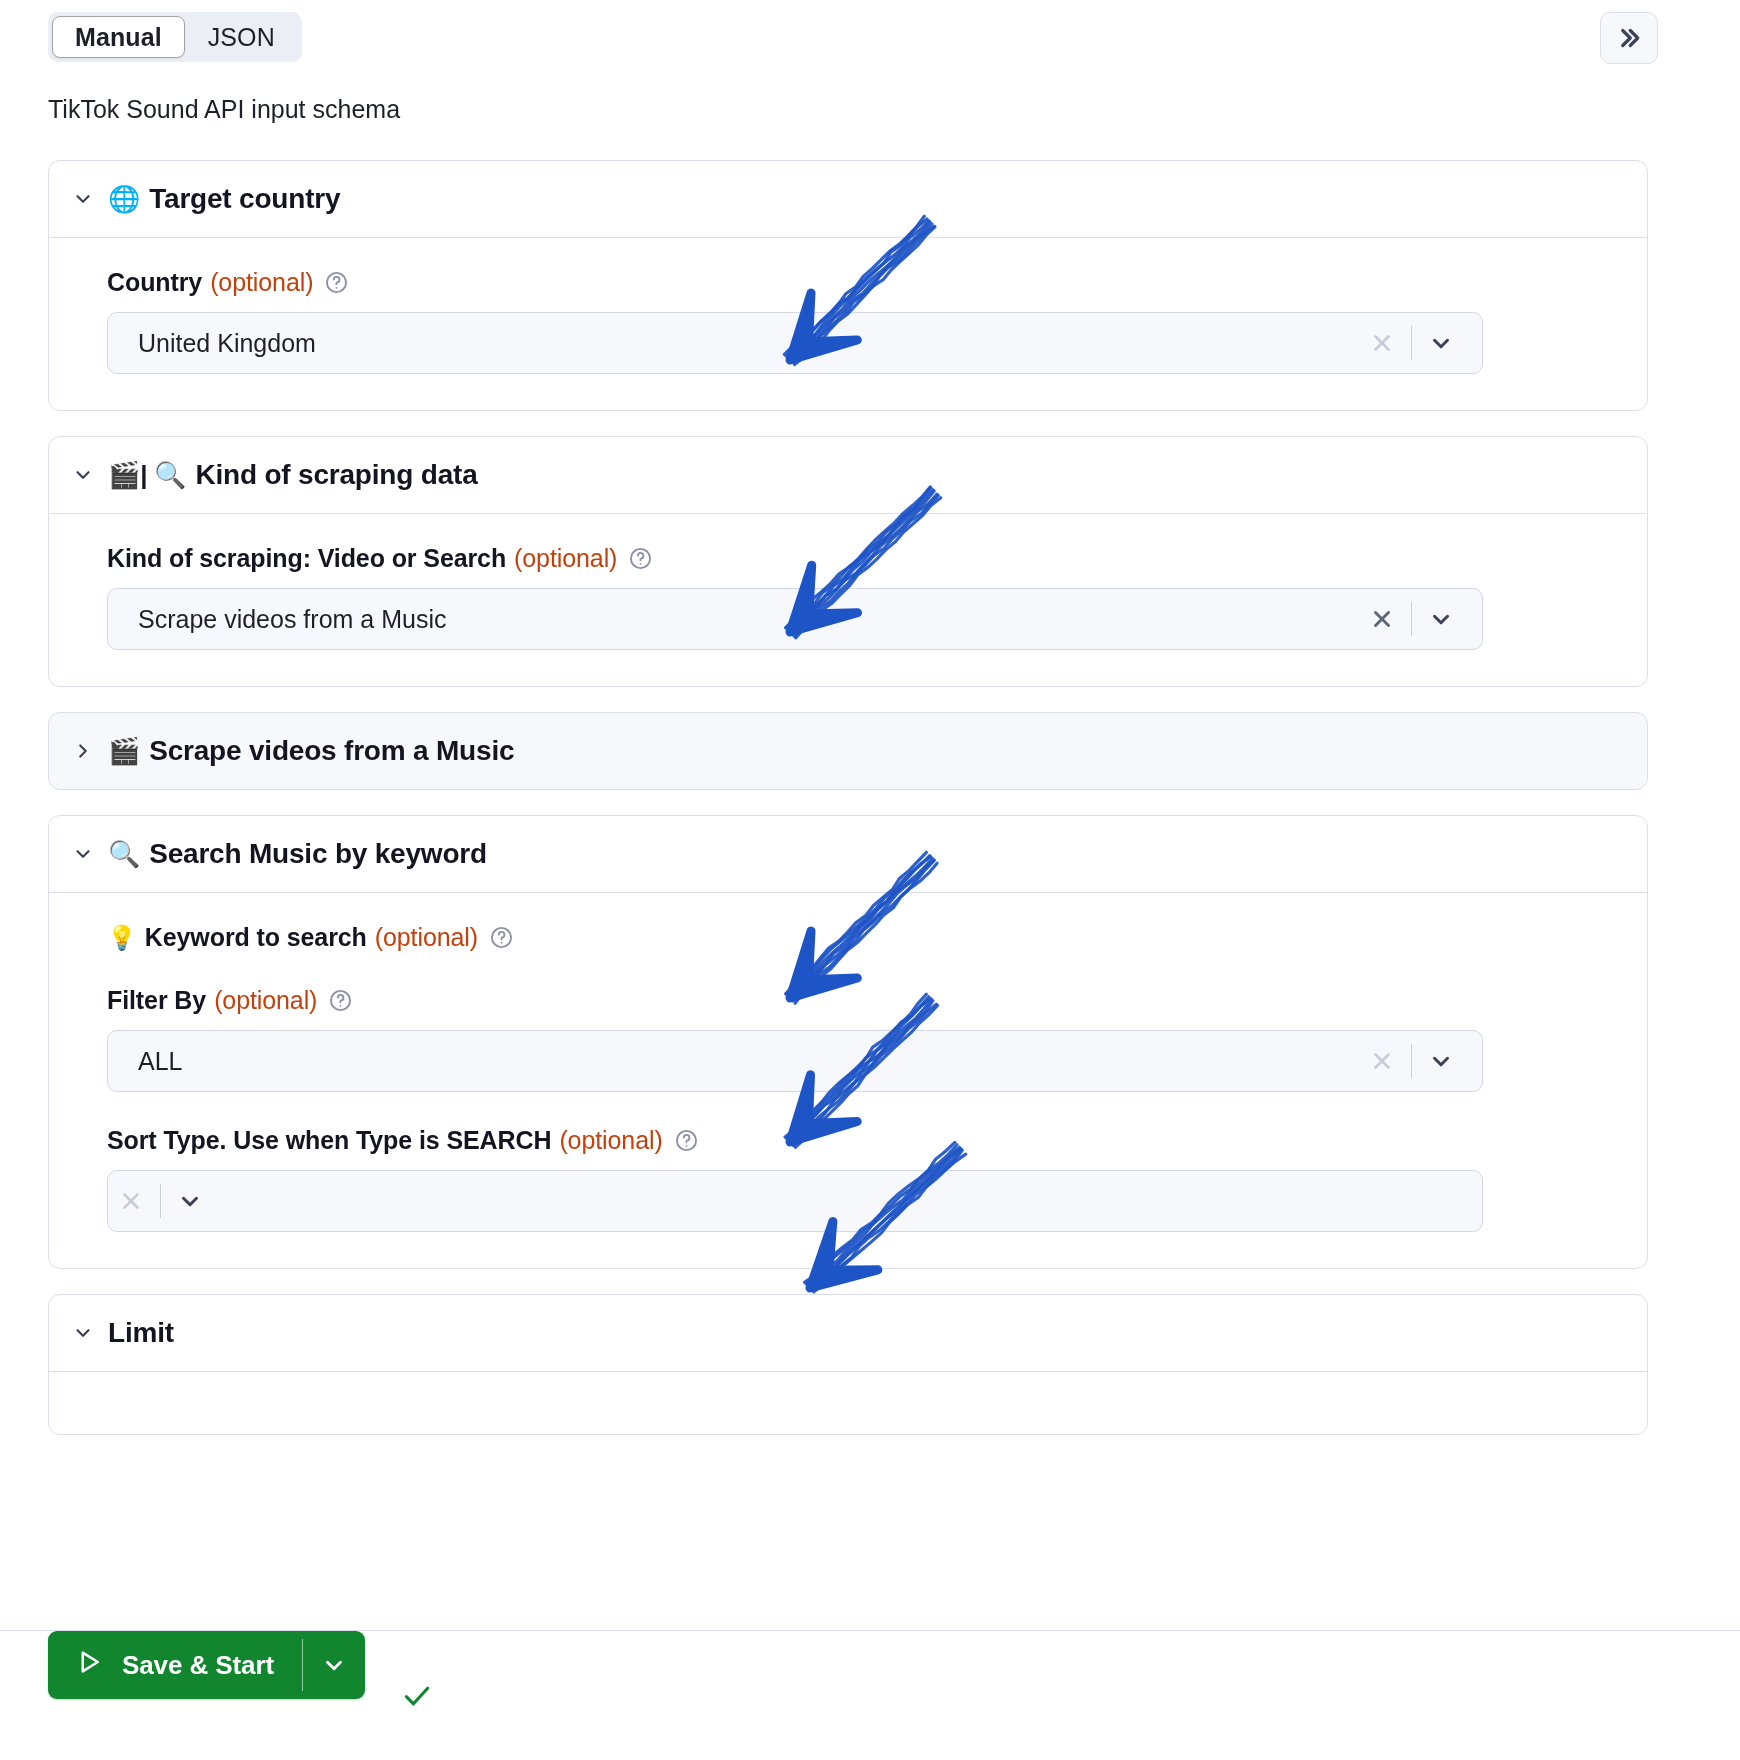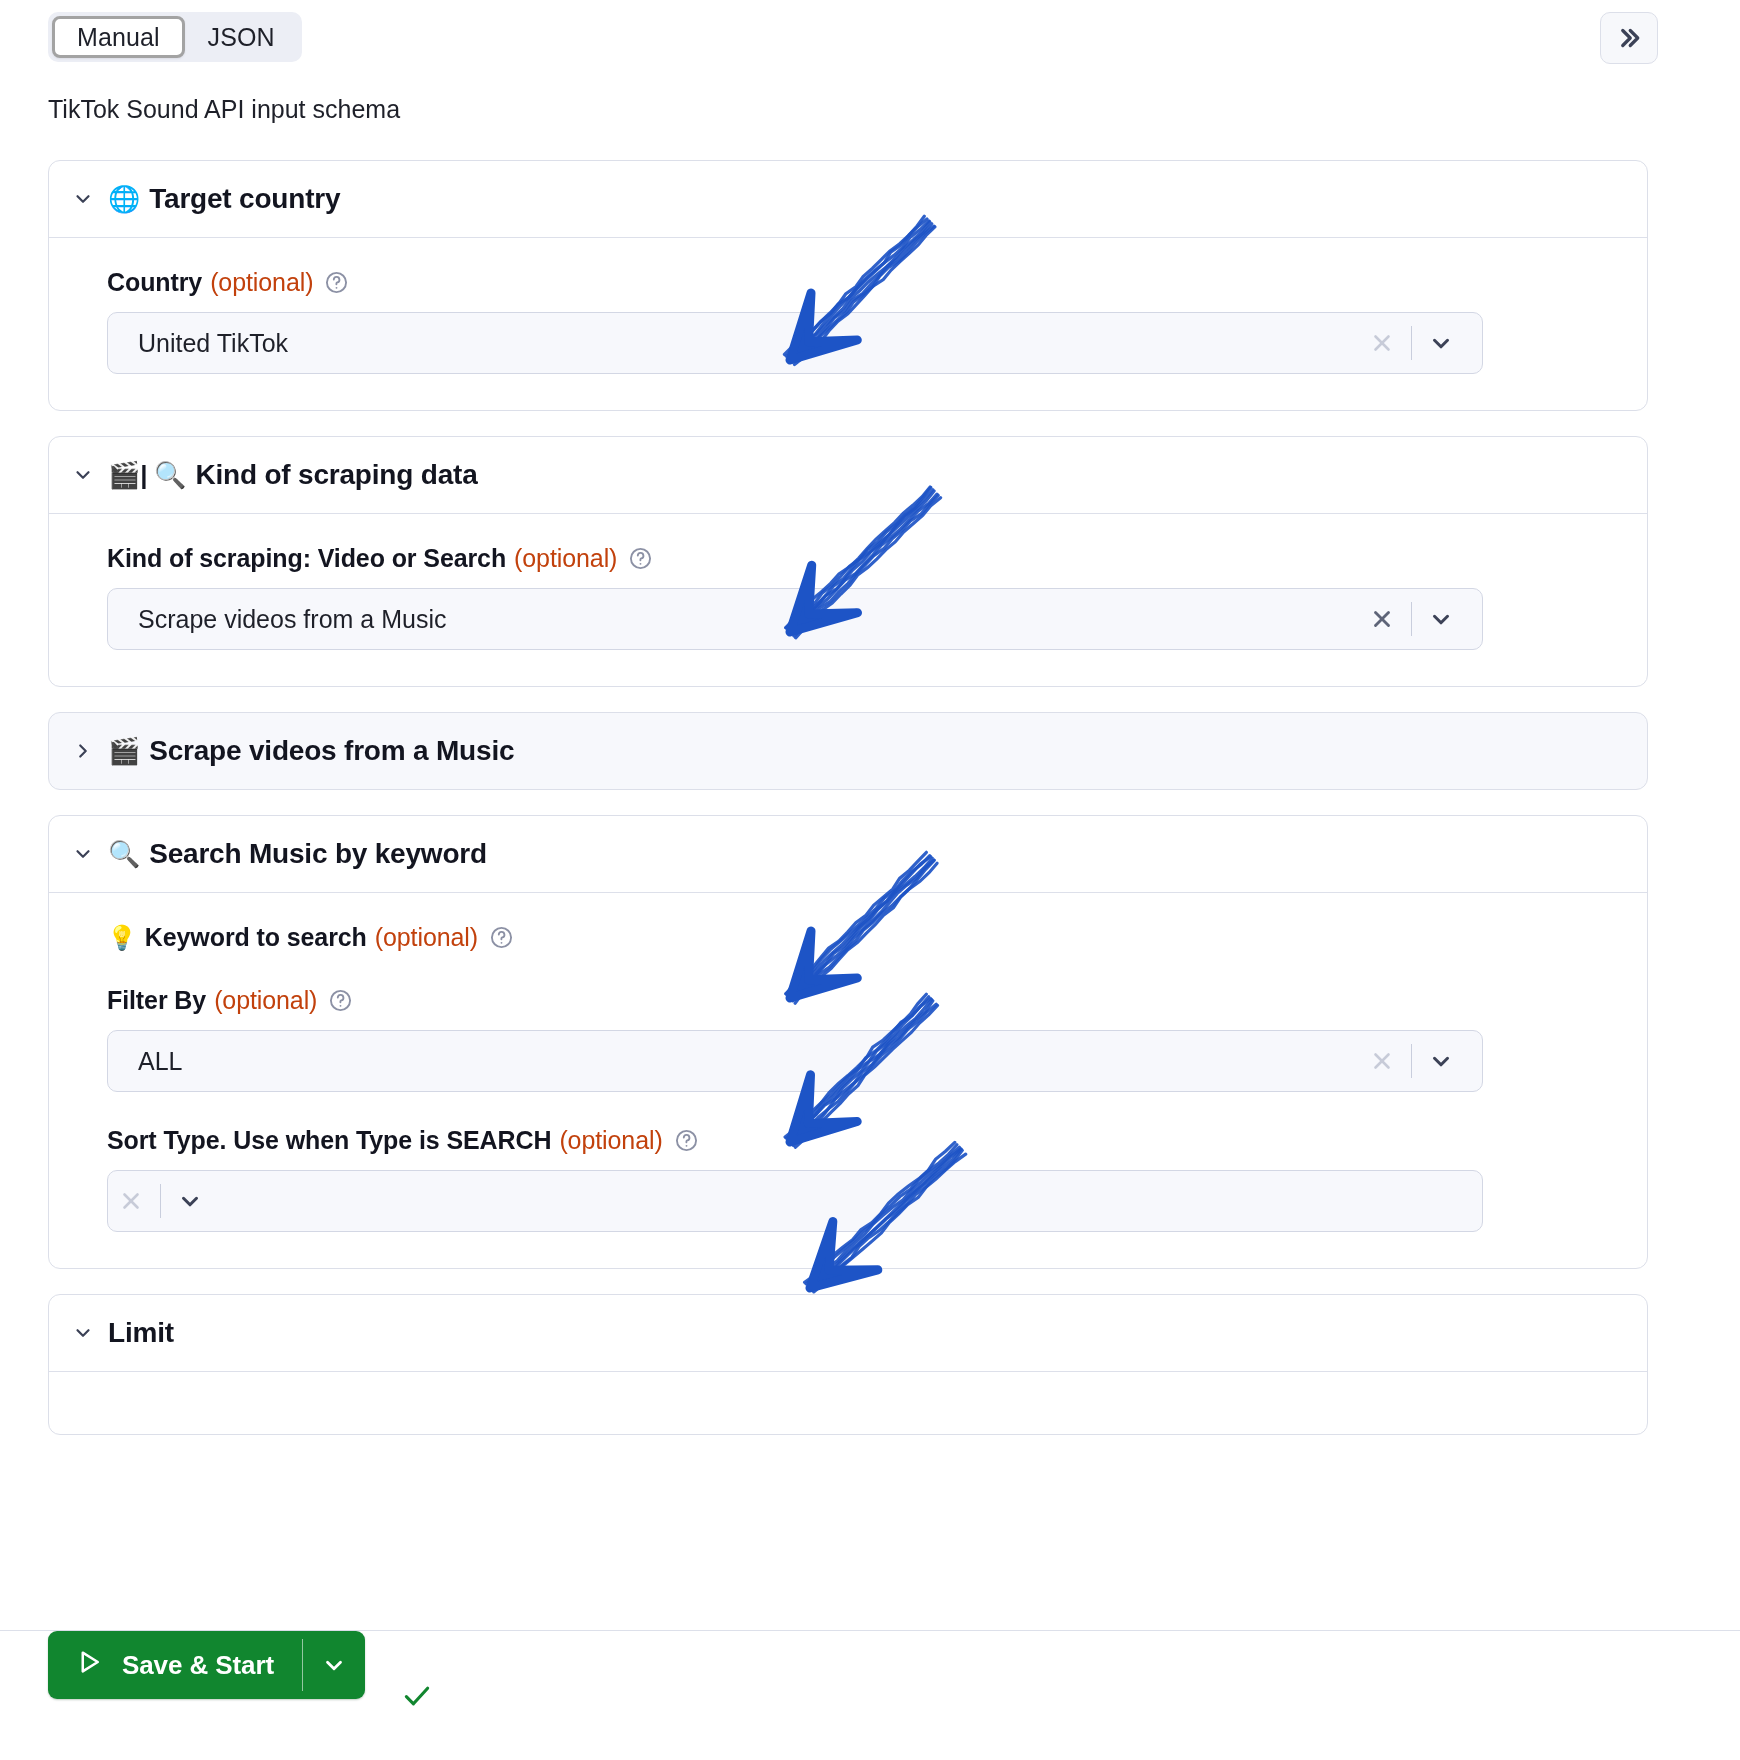--- a/index.html
+++ b/index.html
@@ -57,22 +57,23 @@
     color: #1e2029;
     border-radius: 8px;
     background: transparent;
     border: 1px solid transparent;
     cursor: pointer;
     letter-spacing: 0.1px;
   }
 
   .segmented .seg.active {
     background: #ffffff;
-    border: 3px solid #a3a3a3;
+    border: 1px solid #a3a3a3;
     box-shadow: 0 1px 2px rgba(20,25,50,.08);
+    font-weight: bold;
   }
 
   .expand-btn {
     position: absolute;
     right: 82px;
     top: 12px;
     width: 58px;
     height: 52px;
     border-radius: 10px;
     border: 1px solid #dcdfe9;
@@ -378,21 +379,21 @@
             <span class="optional">(optional)</span>
             <span class="help-icon">
               <svg width="25" height="25" viewBox="0 0 24 24" fill="none" stroke="#8c91a5" stroke-width="1.8" stroke-linecap="round" stroke-linejoin="round">
                 <circle cx="12" cy="12" r="9.2"></circle>
                 <path d="M9.4 9.2a2.7 2.7 0 1 1 3.3 2.7c-.6.2-.8.7-.8 1.3v.5"></path>
                 <circle cx="12" cy="17.1" r="0.9" fill="#8c91a5" stroke="none"></circle>
               </svg>
             </span>
           </div>
           <div class="control">
-            <span class="value">United TikTok</span>
+            <span class="value">United Kingdom</span>
             <span class="adorn">
               <span class="icon-btn">
                 <svg width="26" height="26" viewBox="0 0 24 24" fill="none" stroke="#c7cbd8" stroke-width="2.4" stroke-linecap="round">
                   <line x1="6" y1="6" x2="18" y2="18"></line>
                   <line x1="18" y1="6" x2="6" y2="18"></line>
                 </svg>
               </span>
               <span class="divider-v"></span>
               <span class="icon-btn">
                 <svg width="26" height="26" viewBox="0 0 24 24" fill="none" stroke="#3c4257" stroke-width="2.8" stroke-linecap="round" stroke-linejoin="round">

